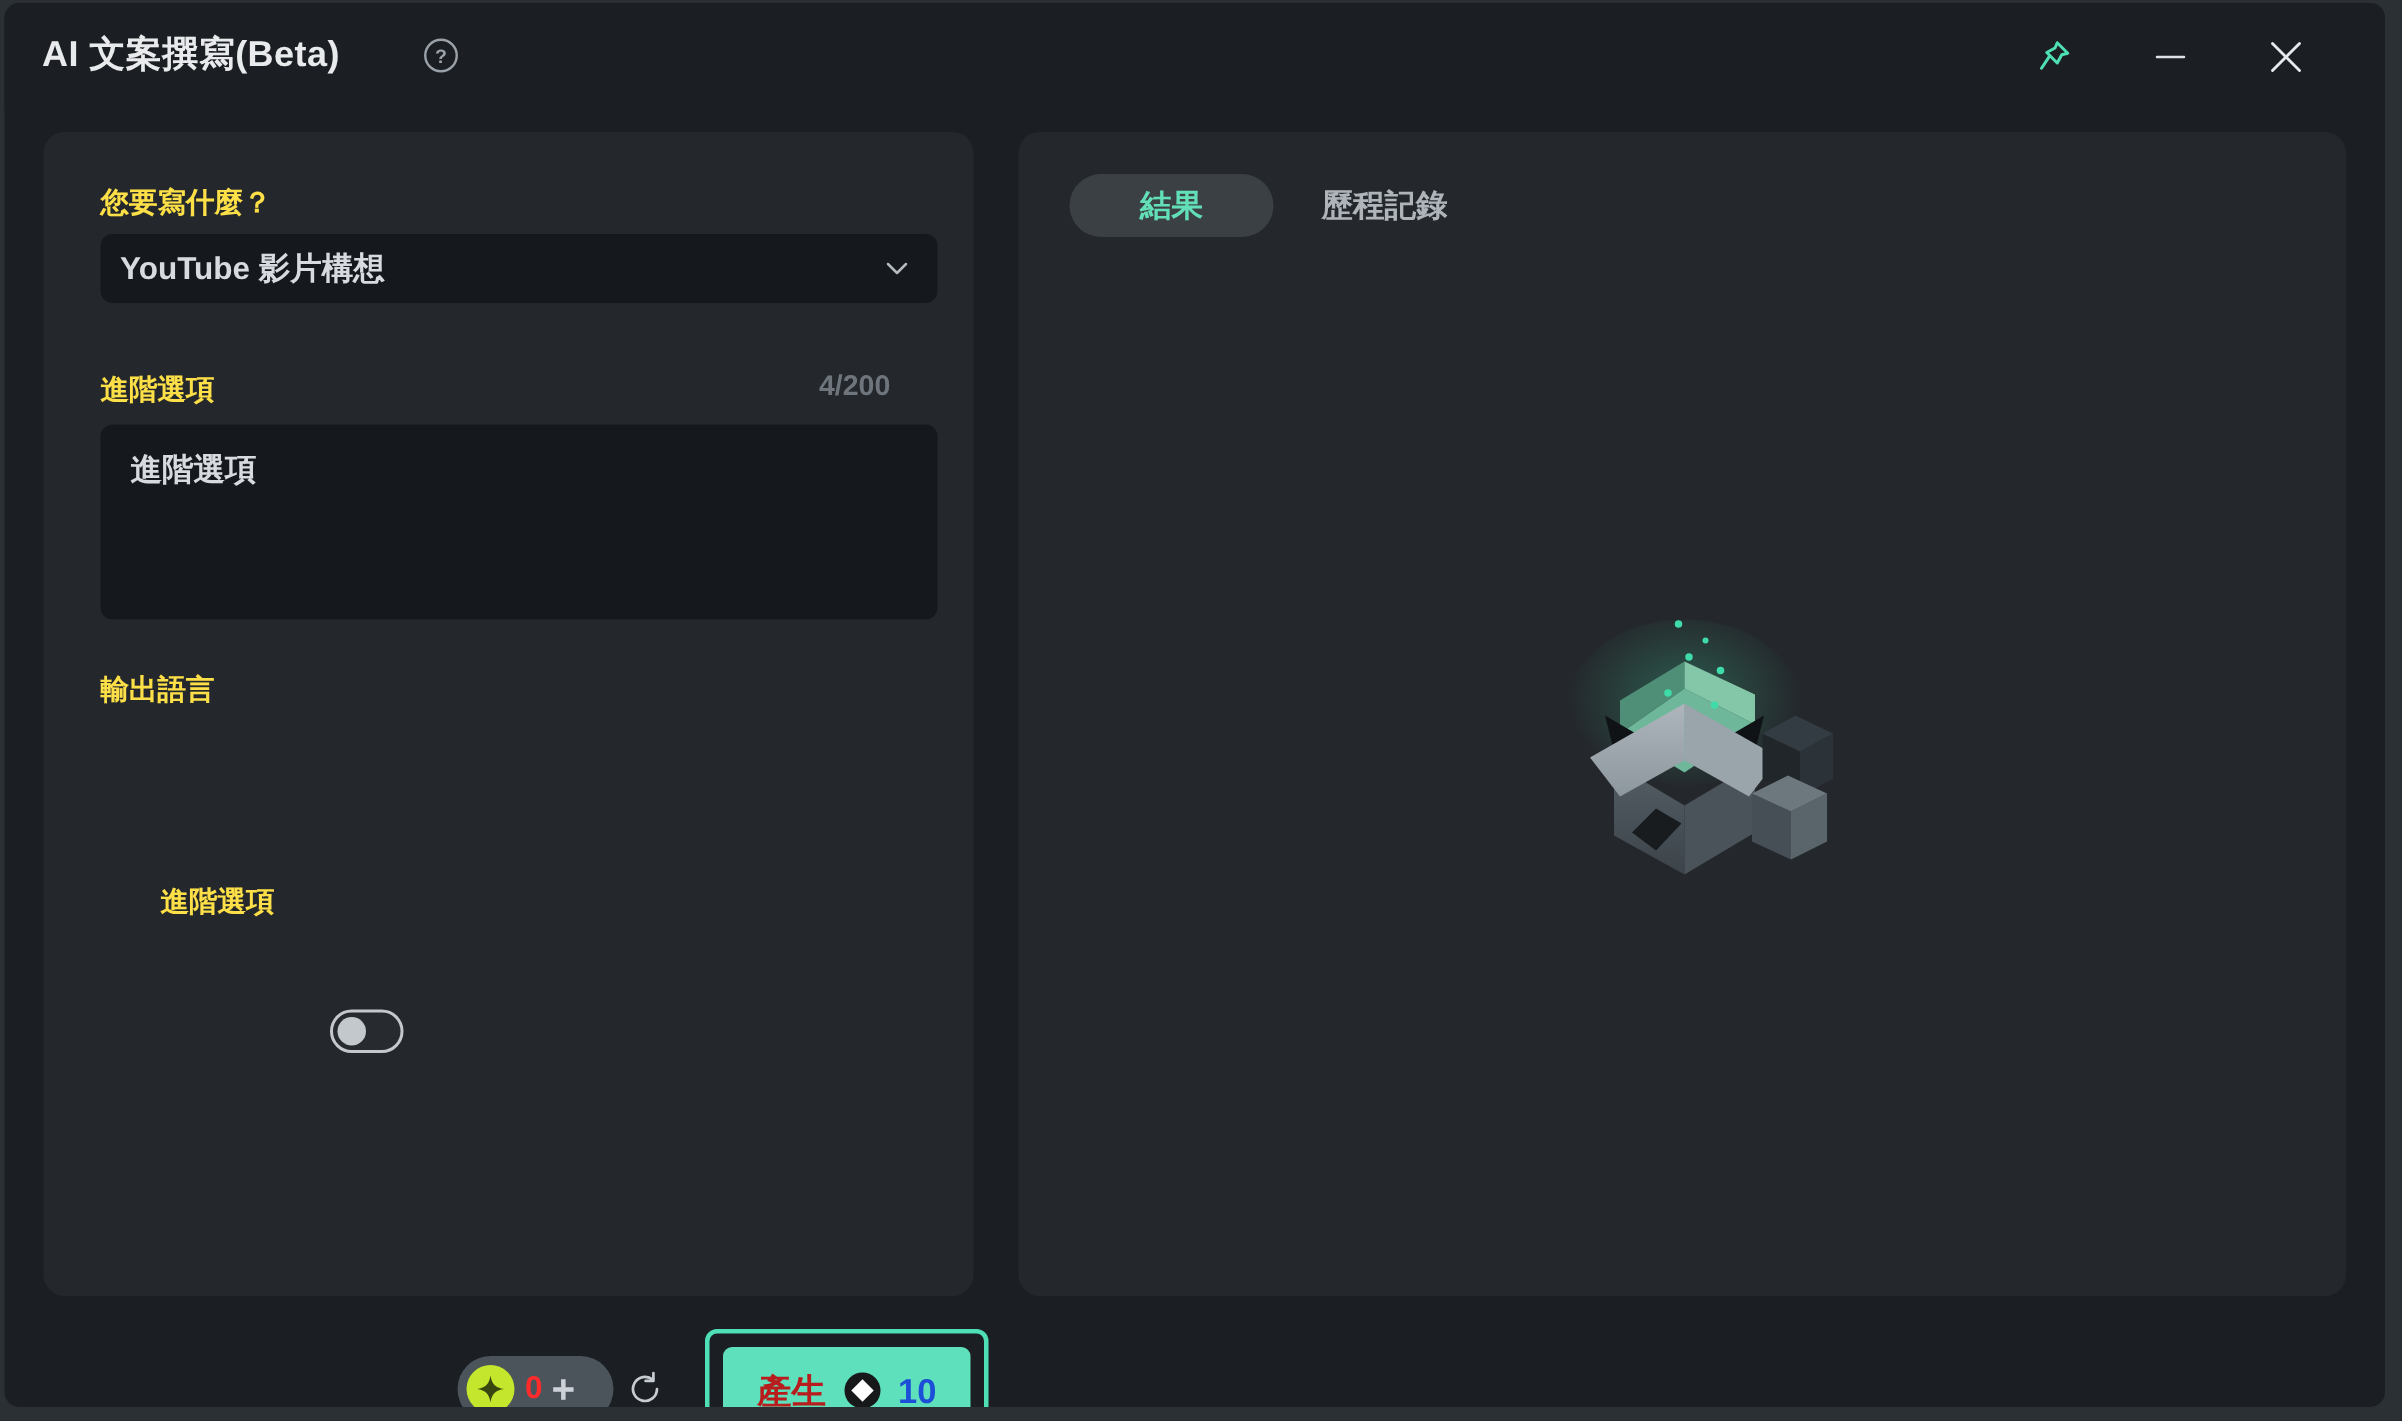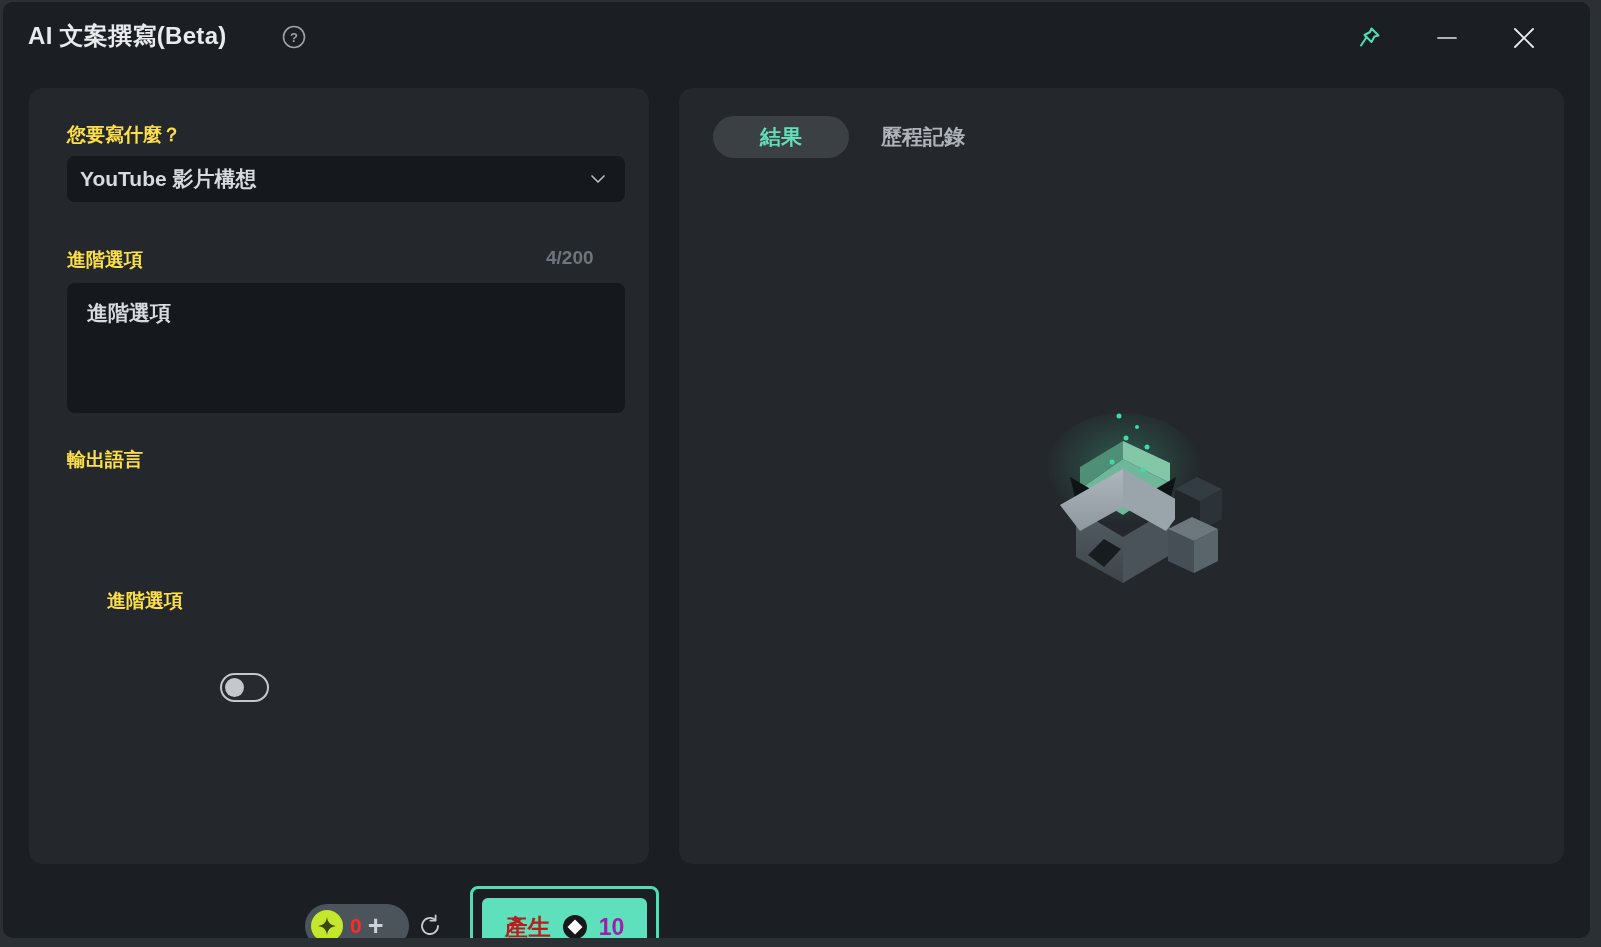--- a/index.html
+++ b/index.html
@@ -226,21 +226,21 @@
     gap: 11px;
     cursor: pointer;
   }
   #generate-label {
     font-size: 23px;
     color: #b91c1c;
     white-space: nowrap;
   }
   #generate-cost {
     font-size: 23px;
-    color: #a21caf;
+    color: #1d4ed8;
   }
 
   
   .tab {
     position: absolute;
     top: 114px;
     height: 42px;
     display: flex;
     align-items: center;
     justify-content: center;

